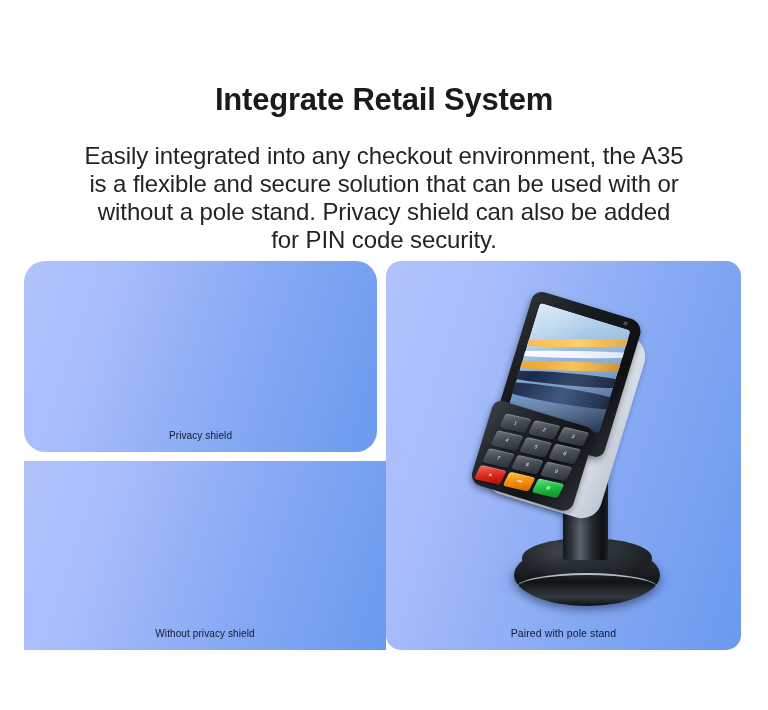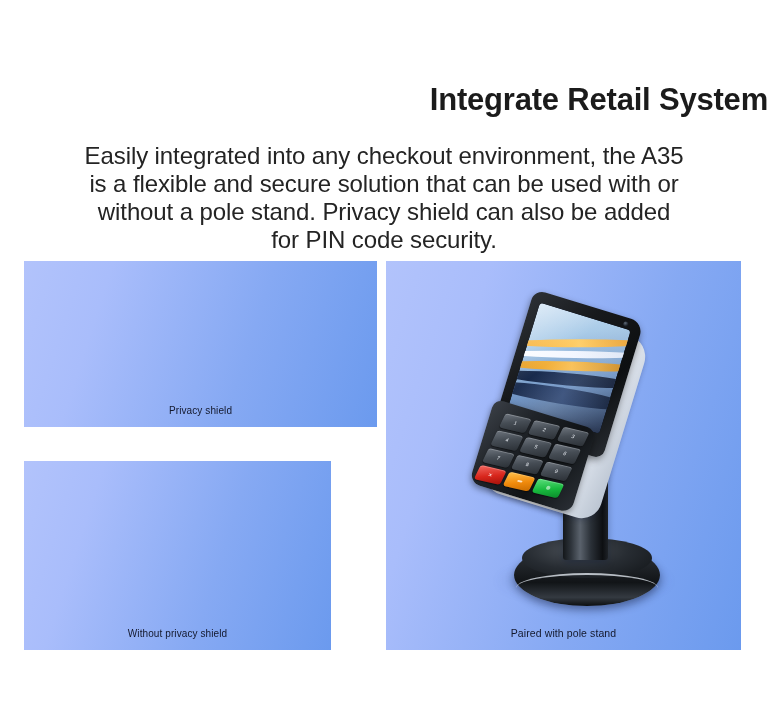--- a/index.html
+++ b/index.html
@@ -9,42 +9,42 @@
     background:#ffffff;
     font-family:"Liberation Sans","DejaVu Sans",sans-serif;
     overflow:hidden;
     position:relative;
   }
   .page{width:768px;height:710px;position:relative;}
 
   
   .headline{
     position:absolute;left:0;top:60px;width:768px;
-    text-align:right;
+    text-align:center;
     font-size:31px;font-weight:bold;color:#1b1b1b;
     letter-spacing:-0.2px;line-height:38px;
   }
   .subcopy{
     position:absolute;left:84px;top:118px;width:600px;
     text-align:center;
     font-size:24px;font-weight:normal;color:#242424;
     line-height:28px;letter-spacing:-0.1px;
   }
 
   
   .panel{
     position:absolute;overflow:hidden;
   }
   .panel-bg{
     position:absolute;inset:0;
     background:linear-gradient(108deg,#b2c3fb 0%,#a9bdfb 22%,#86a9f3 62%,#6b9aee 100%);
   }
-  #panel-privacy  {left:24px; top:261px; width:353px; height:166px;}
-  #panel-noprivacy{left:24px; top:461px; width:307px; height:189px;}
-  #panel-pole     {left:386px;top:261px; width:355px; height:389px;}
+  #panel-privacy  {left:24px; top:261px; width:353px; height:191px;border-radius:21px;}
+  #panel-noprivacy{left:24px; top:461px; width:362px; height:189px;}
+  #panel-pole     {left:386px;top:261px; width:355px; height:389px;border-radius:15px;}
 
   .caption{
     position:absolute;left:0;width:100%;
     text-align:center;
     font-size:10px;font-weight:normal;color:#13182c;
     letter-spacing:0.1px;
     z-index:40;
   }
   #panel-privacy   .caption{bottom:11px;}
   #panel-noprivacy .caption{bottom:11px;}

